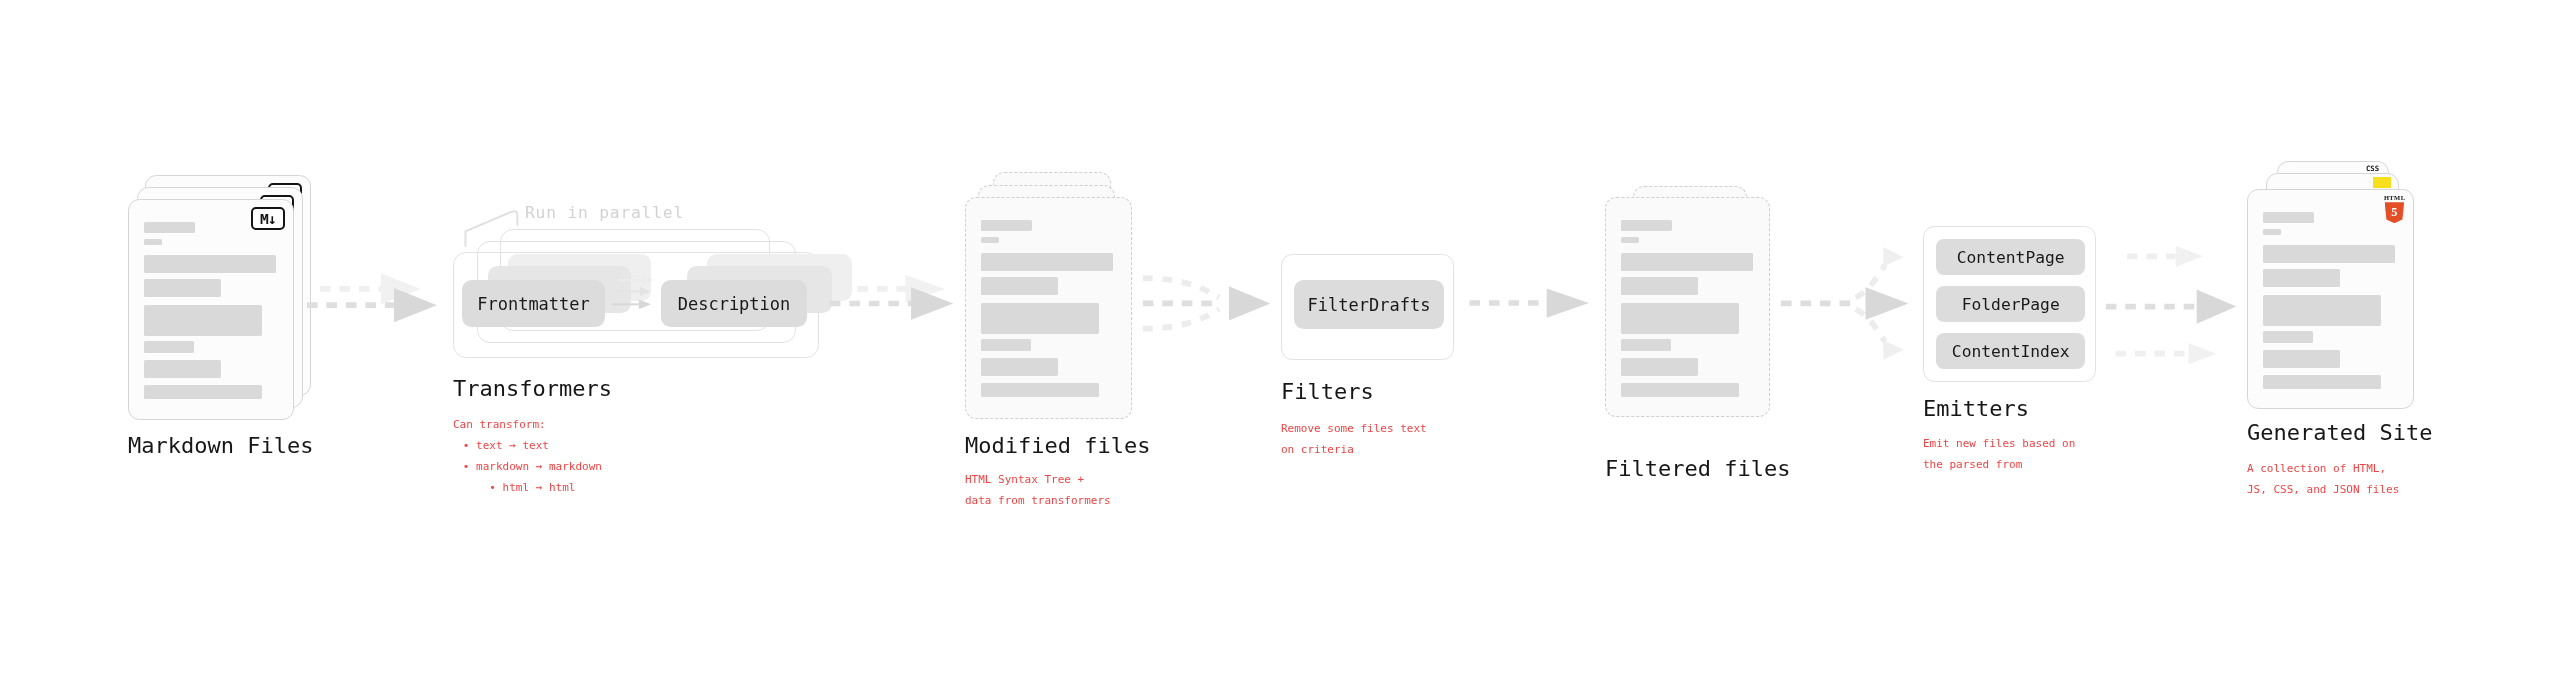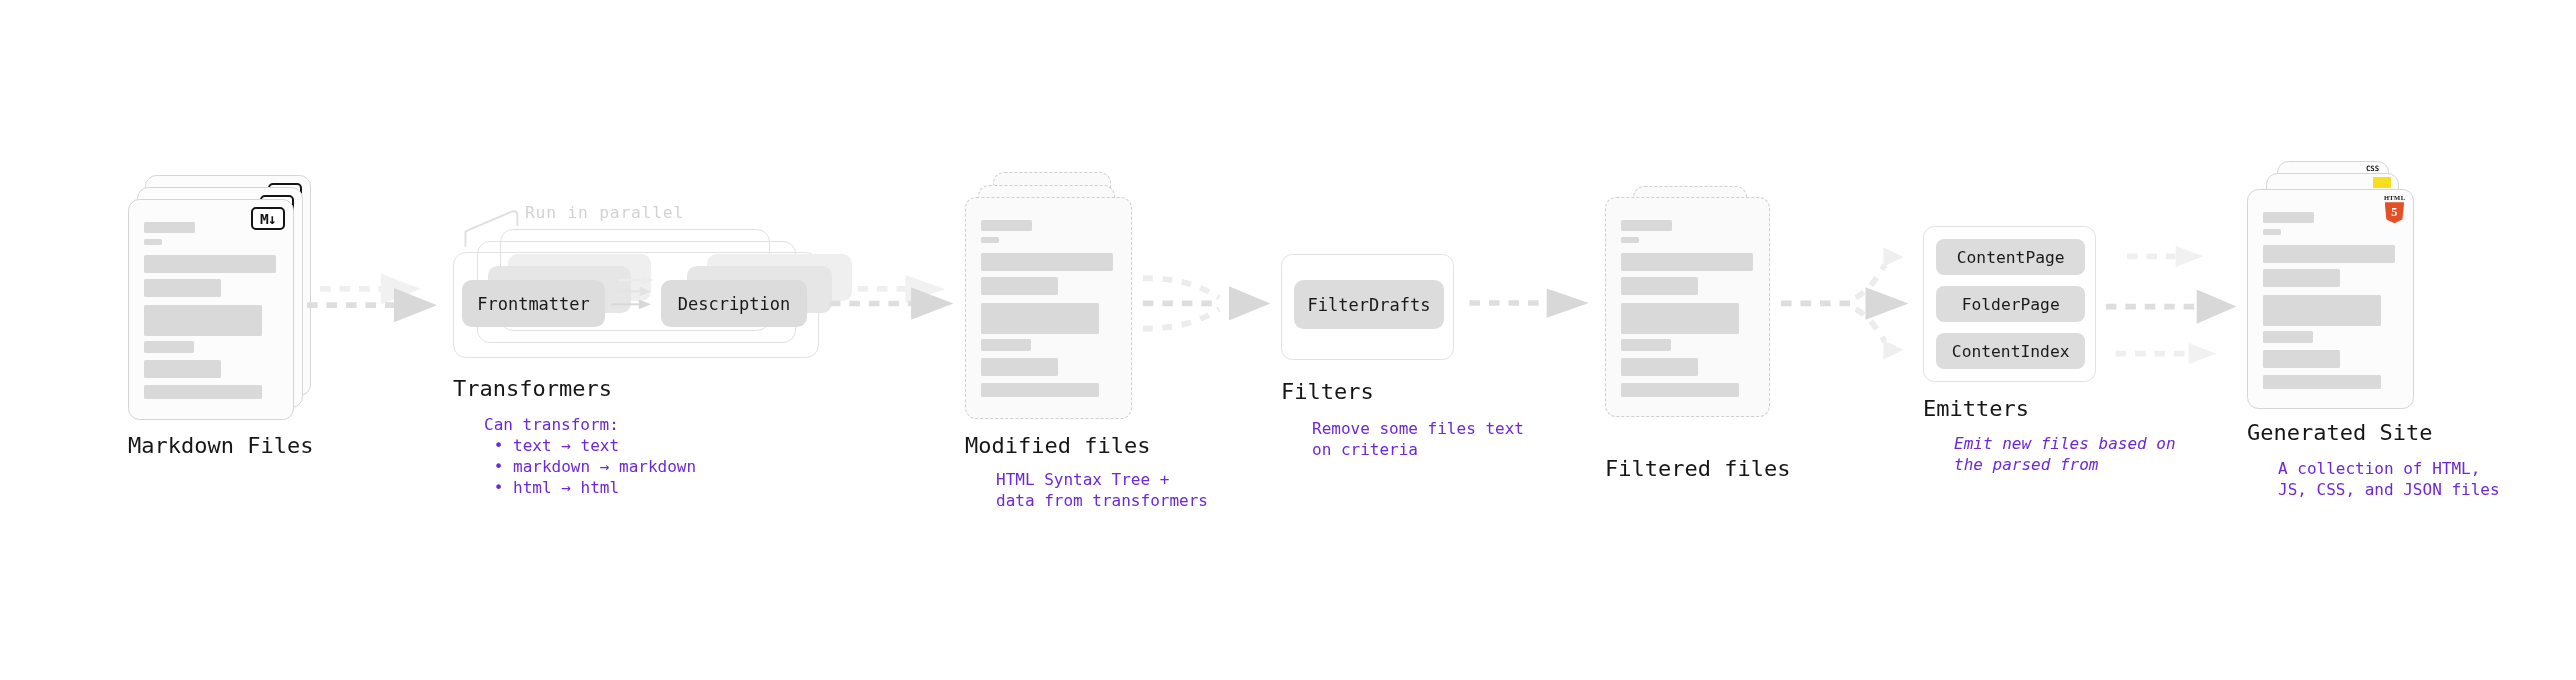--- a/index.html
+++ b/index.html
@@ -25,21 +25,21 @@
   
   .pill{position:absolute;background:#dcdcdc;border-radius:9.8px;display:flex;align-items:center;justify-content:center;
     color:#1a1a1a;font-size:17px;}
   .pill.echo1{background:#e6e6e6;}
   .pill.echo2{background:#efefef;}
   .em-pill{position:absolute;left:12.2px;width:149px;height:36px;background:#dcdcdc;border-radius:8.1px;
     display:flex;align-items:center;justify-content:center;color:#1a1a1a;font-size:16.3px;}
 
   
   .stage-title{position:absolute;font-size:22px;color:#161616;white-space:nowrap;}
-  .stage-desc{position:absolute;font-size:16px;line-height:21px;color:#6d28d9;white-space:nowrap;margin-left:31px;}
+  .stage-desc{position:absolute;font-size:11px;line-height:21px;color:#ef4444;white-space:nowrap;}
   .note-label{position:absolute;font-size:16.3px;color:#d2d2d2;white-space:nowrap;letter-spacing:0.8px;}
 
   .abs{position:absolute;}
   svg{display:block;overflow:visible;}
 
   
   .css-badge{position:absolute;top:3.3px;right:6.5px;width:18px;text-align:center;}
   .css-badge .css-text{font-size:7.3px;font-weight:bold;color:#111;line-height:7.3px;}
   .css-badge .css-bar{height:3.3px;background:#2962ff;margin-top:0.8px;border-radius:0.8px;}
   .js-badge{position:absolute;top:3.3px;right:7.3px;width:18px;height:10.6px;background:#f7df1e;}
@@ -106,21 +106,21 @@
       <polygon points="39,18 53,24 39,30" fill="#e3e3e3"></polygon>
     <line x1="4" y1="40" x2="38" y2="40" stroke="#d8d8d8" stroke-width="2.5"></line>
       <polygon points="38,34 53,40 38,46" fill="#d8d8d8"></polygon>
   </svg>
 
   <div class="stage-title" style="left:453px;top:376px;">Transformers</div>
   <div class="stage-desc" style="left:453px;top:414px;">
     <div>Can transform:</div>
     <div style="margin-left:9.8px;">• text → text</div>
     <div style="margin-left:9.8px;">• markdown → markdown</div>
-    <div style="margin-left:9.8px;">• html → html</div>
+    <div style="margin-left:9.8px;text-align:center;">• html → html</div>
   </div>
 
   <svg class="abs" style="left:825px;top:271px;" width="134" height="52" viewBox="0 0 165 64">
     <line x1="16" y1="22" x2="102" y2="22" stroke="#efefef" stroke-width="7" stroke-dasharray="13 11"></line>
     <polygon points="99,5 148,22 99,39" fill="#f1f1f1"></polygon>
     <line x1="6" y1="40" x2="108" y2="40" stroke="#dedede" stroke-width="7" stroke-dasharray="13 11"></line>
     <polygon points="106,20 158,40 106,60" fill="#d8d8d8"></polygon>
   </svg>
 
   <div class="doc-card dashed" style="left:993px;top:172px;width:118px;height:222px;"></div>
@@ -186,21 +186,21 @@
     <polygon points="132,123 157,135 132,147" fill="#efefef"></polygon>
     <polygon points="110,58 163,78 110,98" fill="#d8d8d8"></polygon>
   </svg>
 
   <div class="group-box filled" style="left:1923px;top:226px;width:173px;height:156px;border-radius:11.4px;">
     <div class="em-pill" style="top:12.2px;">ContentPage</div>
     <div class="em-pill" style="top:59px;">FolderPage</div>
     <div class="em-pill" style="top:106px;">ContentIndex</div>
   </div>
   <div class="stage-title" style="left:1923px;top:396px;">Emitters</div>
-  <div class="stage-desc" style="left:1923px;top:433px;font-style:italic;">
+  <div class="stage-desc" style="left:1923px;top:433px;">
     <div>Emit new files based on</div>
     <div>the parsed from</div>
   </div>
 
   <svg class="abs" style="left:2101px;top:240px;" width="150" height="130" viewBox="0 0 185 160">
     <line x1="32" y1="20" x2="92" y2="20" stroke="#efefef" stroke-width="7" stroke-dasharray="13 11"></line>
     <polygon points="92,7 126,20 92,33" fill="#f1f1f1"></polygon>
     <line x1="6" y1="82" x2="118" y2="82" stroke="#dedede" stroke-width="7" stroke-dasharray="13 11"></line>
     <polygon points="118,61 167,82 118,103" fill="#d8d8d8"></polygon>
     <line x1="18" y1="140" x2="108" y2="140" stroke="#efefef" stroke-width="7" stroke-dasharray="13 11"></line>

